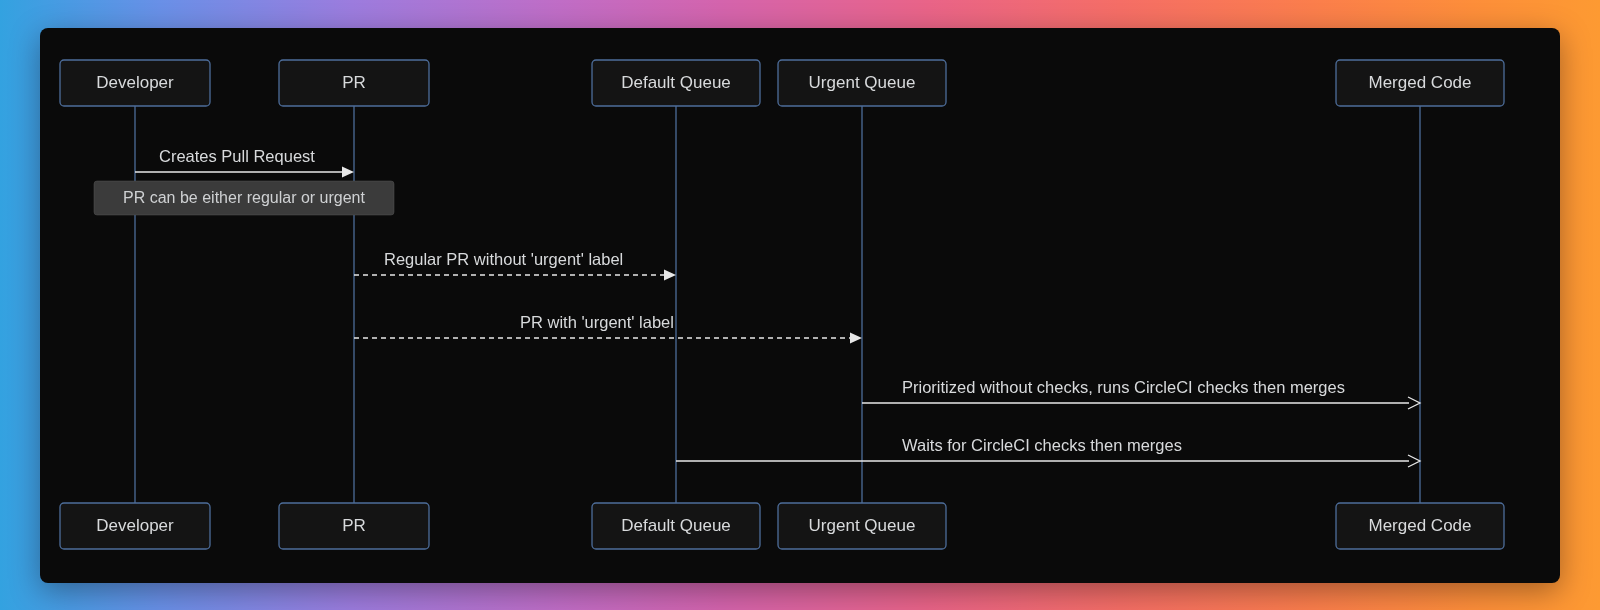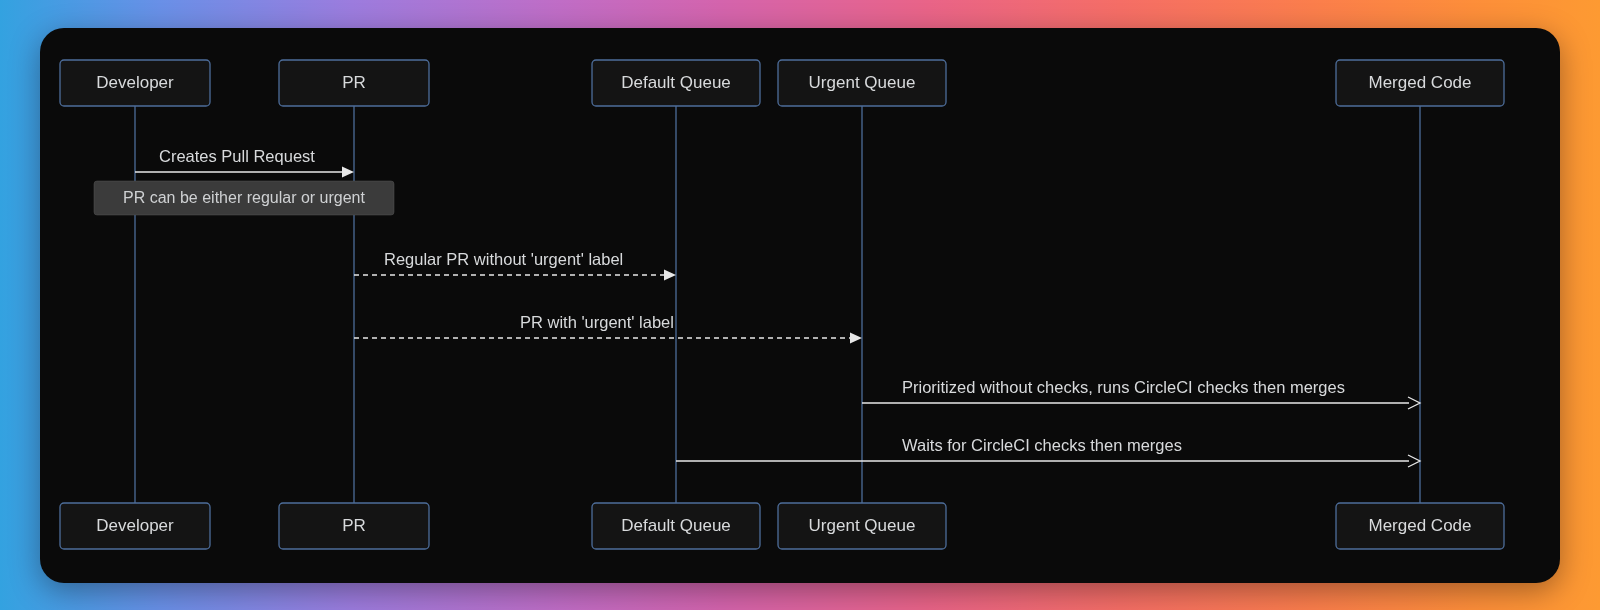--- a/index.html
+++ b/index.html
@@ -28,21 +28,21 @@
     align-items: flex-start;
     justify-content: center;
     padding-top: 28px;
     box-sizing: border-box;
   }
   .panel {
     position: relative;
     width: 1520px;
     height: 555px;
     background: #0a0a0a;
-    border-radius: 24px;
+    border-radius: 8px;
     box-shadow: 0 8px 30px rgba(0,0,0,0.35);
   }
   svg { display: block; }
   .actor-box {
     fill: #141414;
     stroke: #4d6d9a;
     stroke-width: 1.3;
     rx: 4; ry: 4;
   }
   .actor-label {

